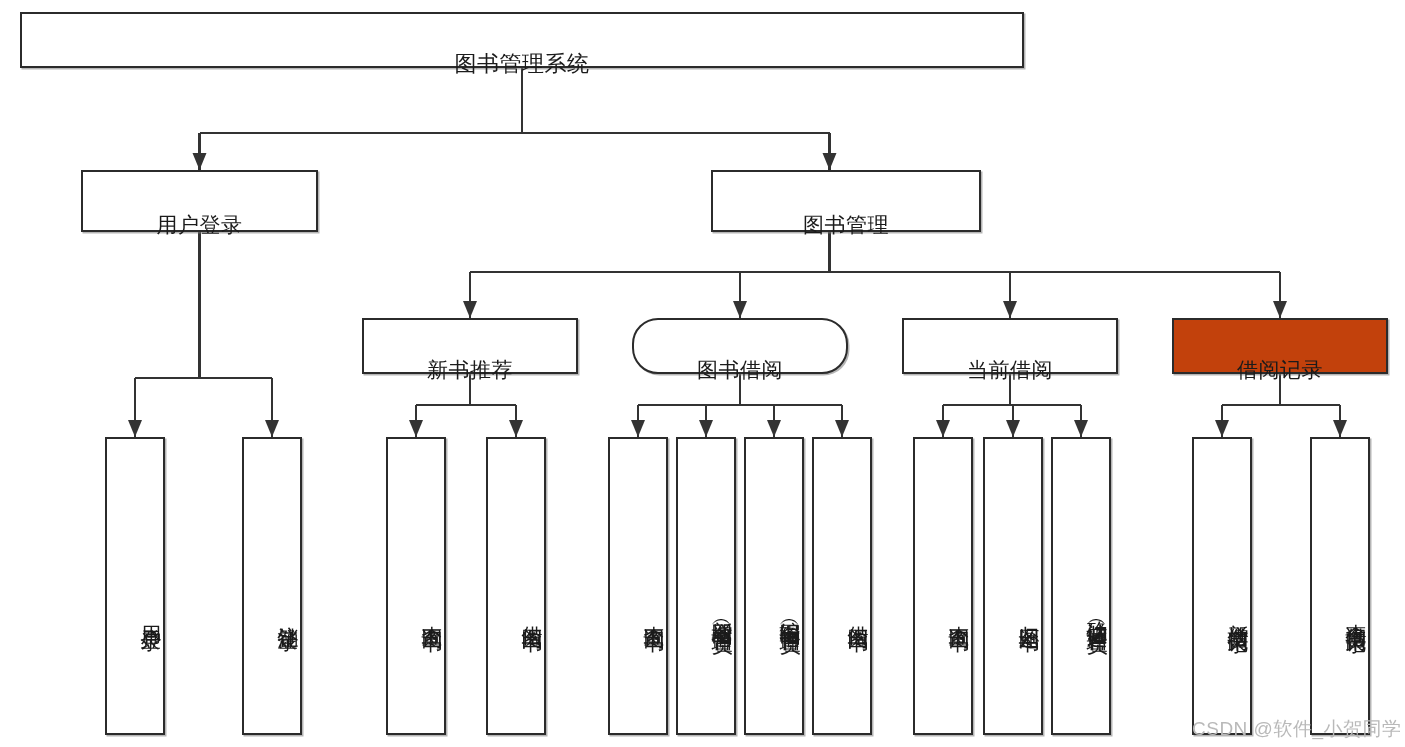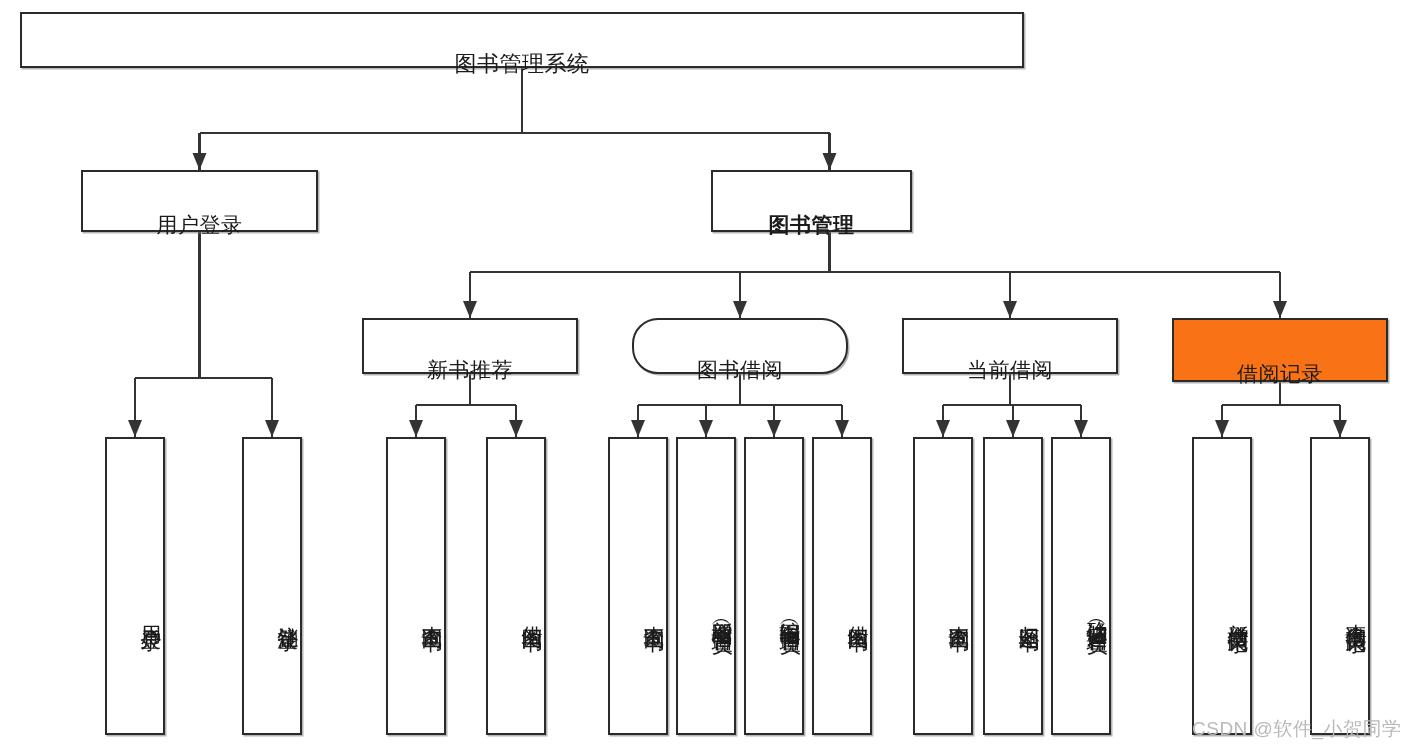--- a/index.html
+++ b/index.html
@@ -130,33 +130,33 @@
       <line x1="1340" y1="405" x2="1340" y2="437" stroke="#333333" stroke-width="2.5" shape-rendering="crispEdges"></line>
       <polygon points="1333,420 1347,420 1340,437" fill="#333333"></polygon>
     </svg>
   <div id="nodes-layer">
       <div class="node-box horizontal root" style="left: 20px; top: 12px; width: 1004px; height: 56px; border-color: rgb(43, 43, 43); background: rgb(255, 255, 255);">
         <span class="node-label" style="color: rgb(27, 27, 27);">图书管理系统</span>
       </div>
       <div class="node-box horizontal" style="left: 81px; top: 170px; width: 237px; height: 62px; border-color: rgb(43, 43, 43); background: rgb(255, 255, 255);">
         <span class="node-label" style="color: rgb(27, 27, 27);">用户登录</span>
       </div>
-      <div class="node-box horizontal" style="left: 711px; top: 170px; width: 201px; height: 62px; border-color: rgb(43, 43, 43); background: rgb(255, 255, 255); font-weight: bold;">
+      <div class="node-box horizontal" style="left: 711px; top: 170px; width: 270px; height: 62px; border-color: rgb(43, 43, 43); background: rgb(255, 255, 255);">
         <span class="node-label" style="color: rgb(27, 27, 27);">图书管理</span>
       </div>
       <div class="node-box horizontal" style="left: 362px; top: 318px; width: 216px; height: 56px; border-color: rgb(43, 43, 43); background: rgb(255, 255, 255);">
         <span class="node-label" style="color: rgb(27, 27, 27);">新书推荐</span>
       </div>
       <div class="node-box horizontal" style="left: 632px; top: 318px; width: 216px; height: 56px; border-color: rgb(43, 43, 43); background: rgb(255, 255, 255); border-radius: 26px;">
         <span class="node-label" style="color: rgb(27, 27, 27);">图书借阅</span>
       </div>
       <div class="node-box horizontal" style="left: 902px; top: 318px; width: 216px; height: 56px; border-color: rgb(43, 43, 43); background: rgb(255, 255, 255);">
         <span class="node-label" style="color: rgb(27, 27, 27);">当前借阅</span>
       </div>
-      <div class="node-box horizontal" style="left: 1172px; top: 318px; width: 216px; height: 64px; border-color: rgb(43, 43, 43); background: #f97316;">
+      <div class="node-box horizontal" style="left: 1172px; top: 318px; width: 216px; height: 56px; border-color: rgb(43, 43, 43); background: #c2410c;">
         <span class="node-label" style="color: rgb(27, 27, 27);">借阅记录</span>
       </div>
       <div class="node-box vertical" style="left: 105px; top: 437px; width: 60px; height: 298px; border-color: rgb(43, 43, 43); background: rgb(255, 255, 255);">
         <span class="node-label" style="color: rgb(27, 27, 27);">用户登录</span>
       </div>
       <div class="node-box vertical" style="left: 242px; top: 437px; width: 60px; height: 298px; border-color: rgb(43, 43, 43); background: rgb(255, 255, 255);">
         <span class="node-label" style="color: rgb(27, 27, 27);">注销登录</span>
       </div>
       <div class="node-box vertical" style="left: 386px; top: 437px; width: 60px; height: 298px; border-color: rgb(43, 43, 43); background: rgb(255, 255, 255);">
         <span class="node-label" style="color: rgb(27, 27, 27);">查询图书</span>

